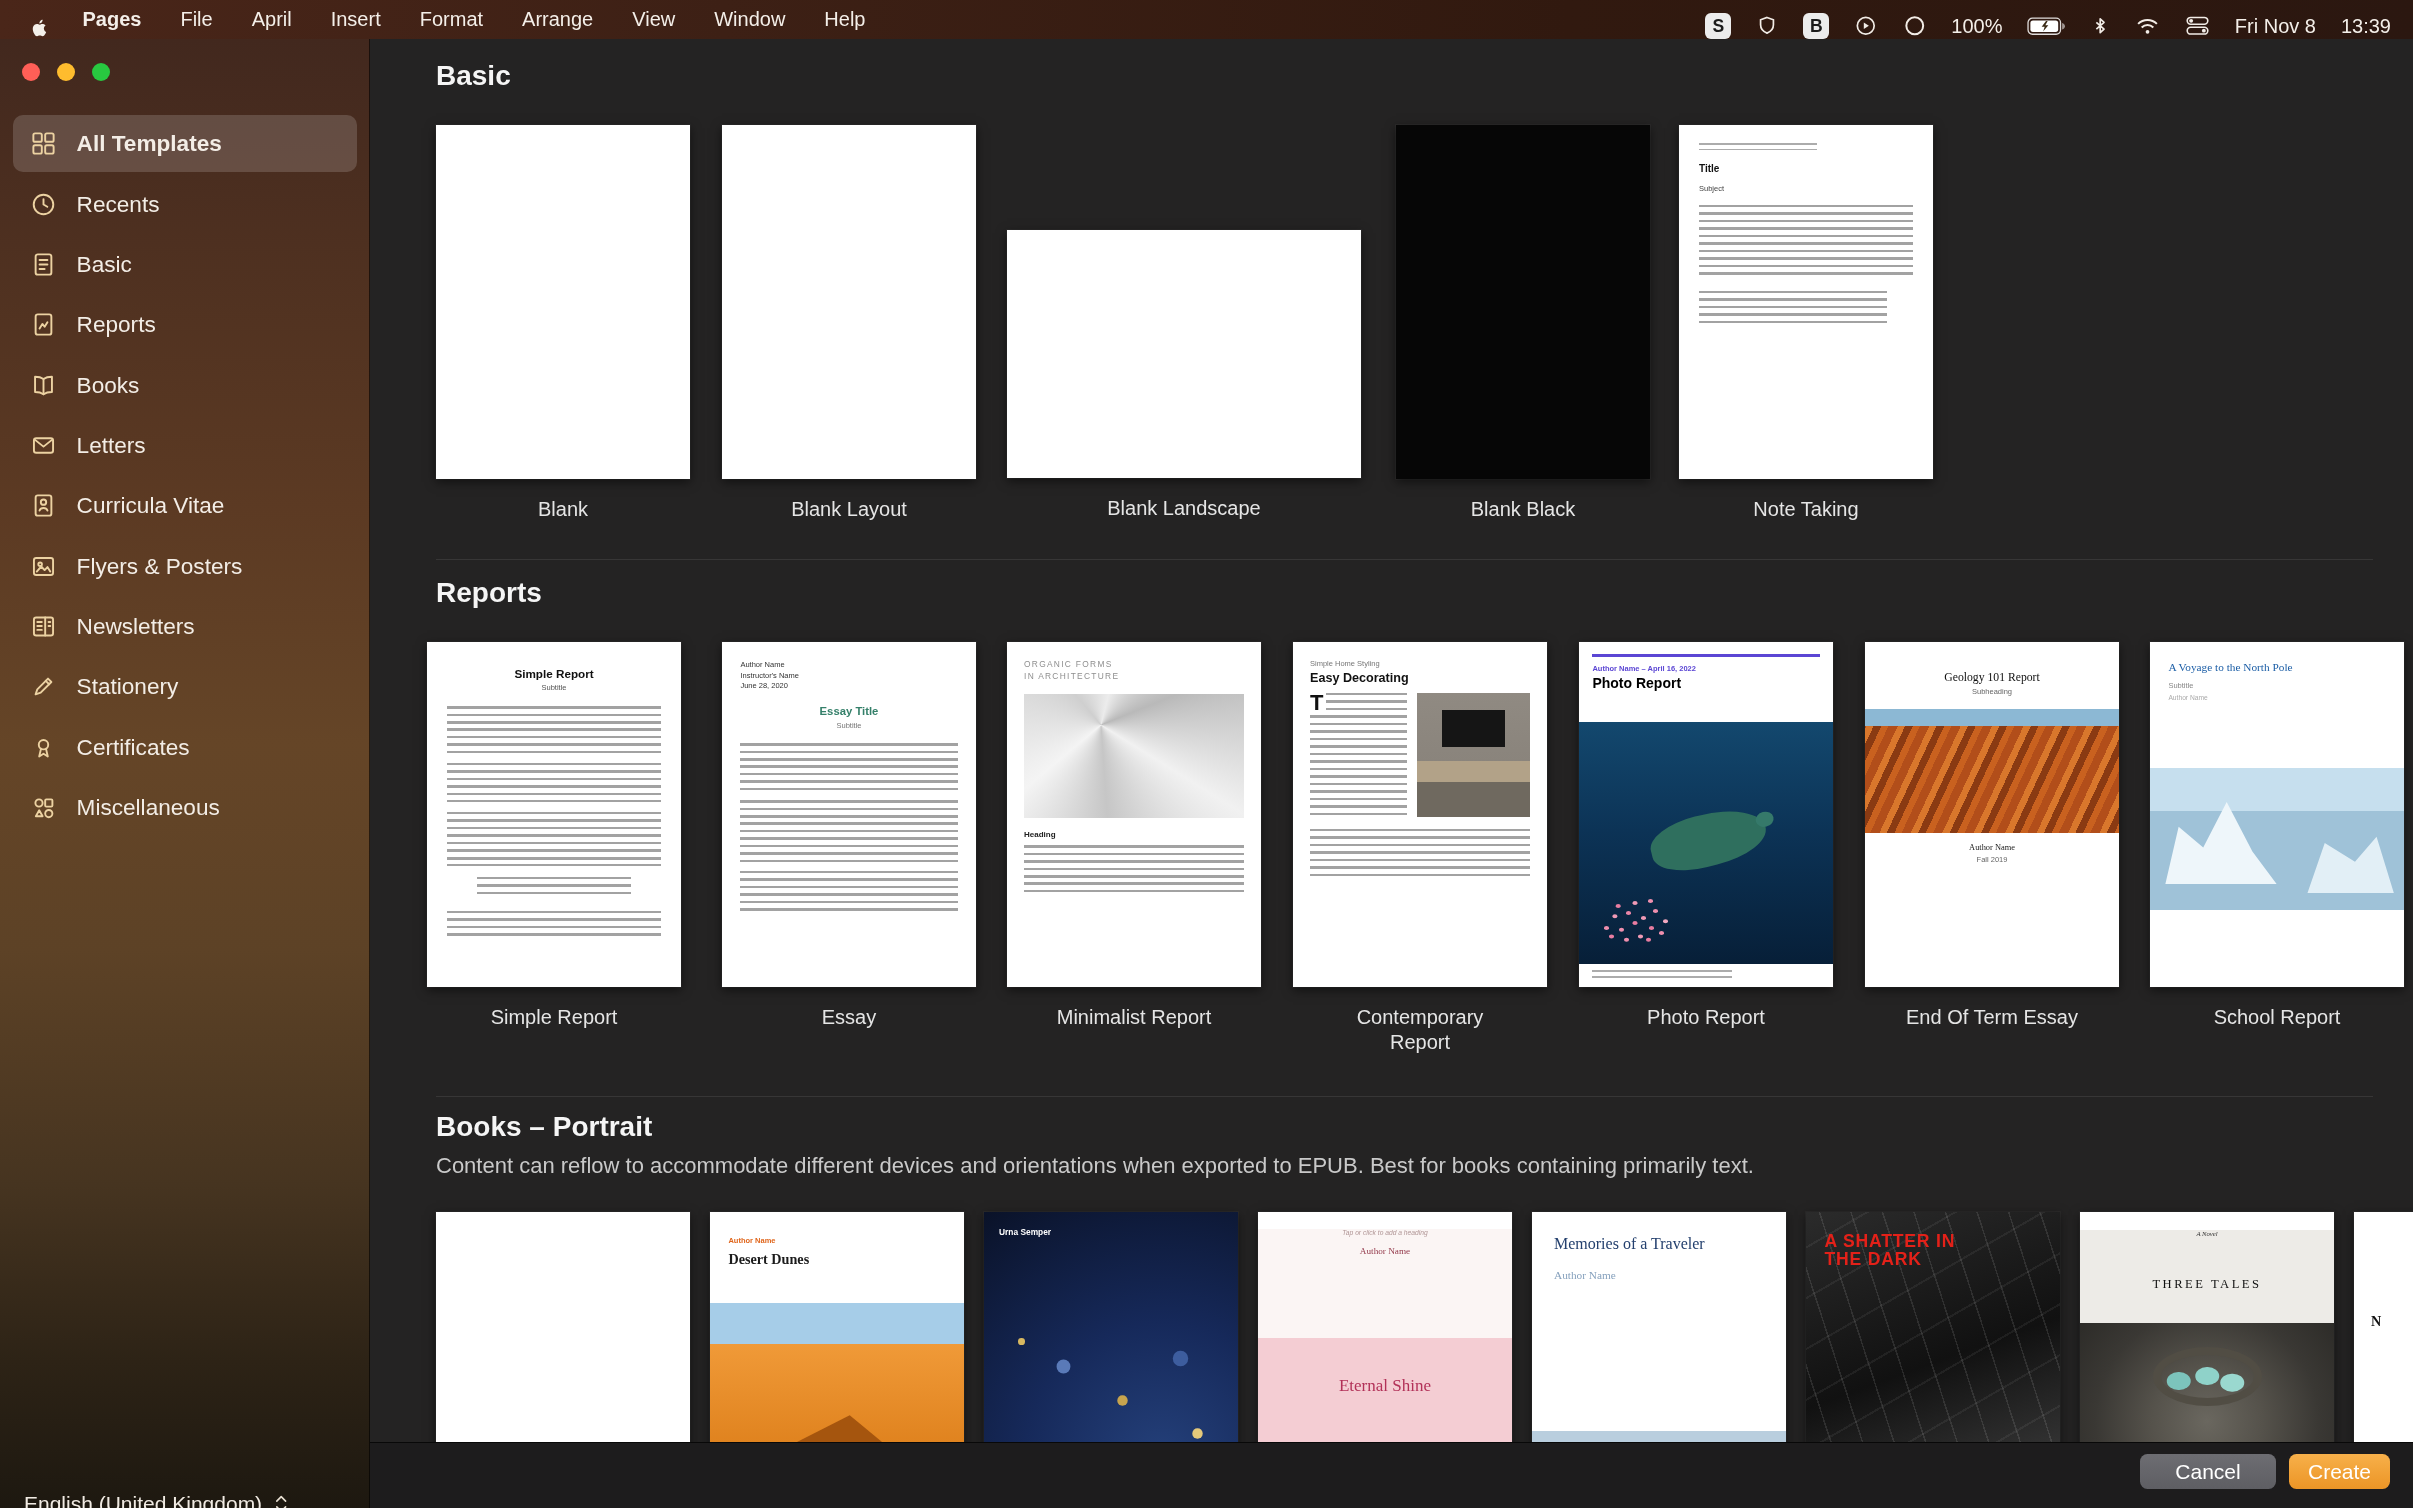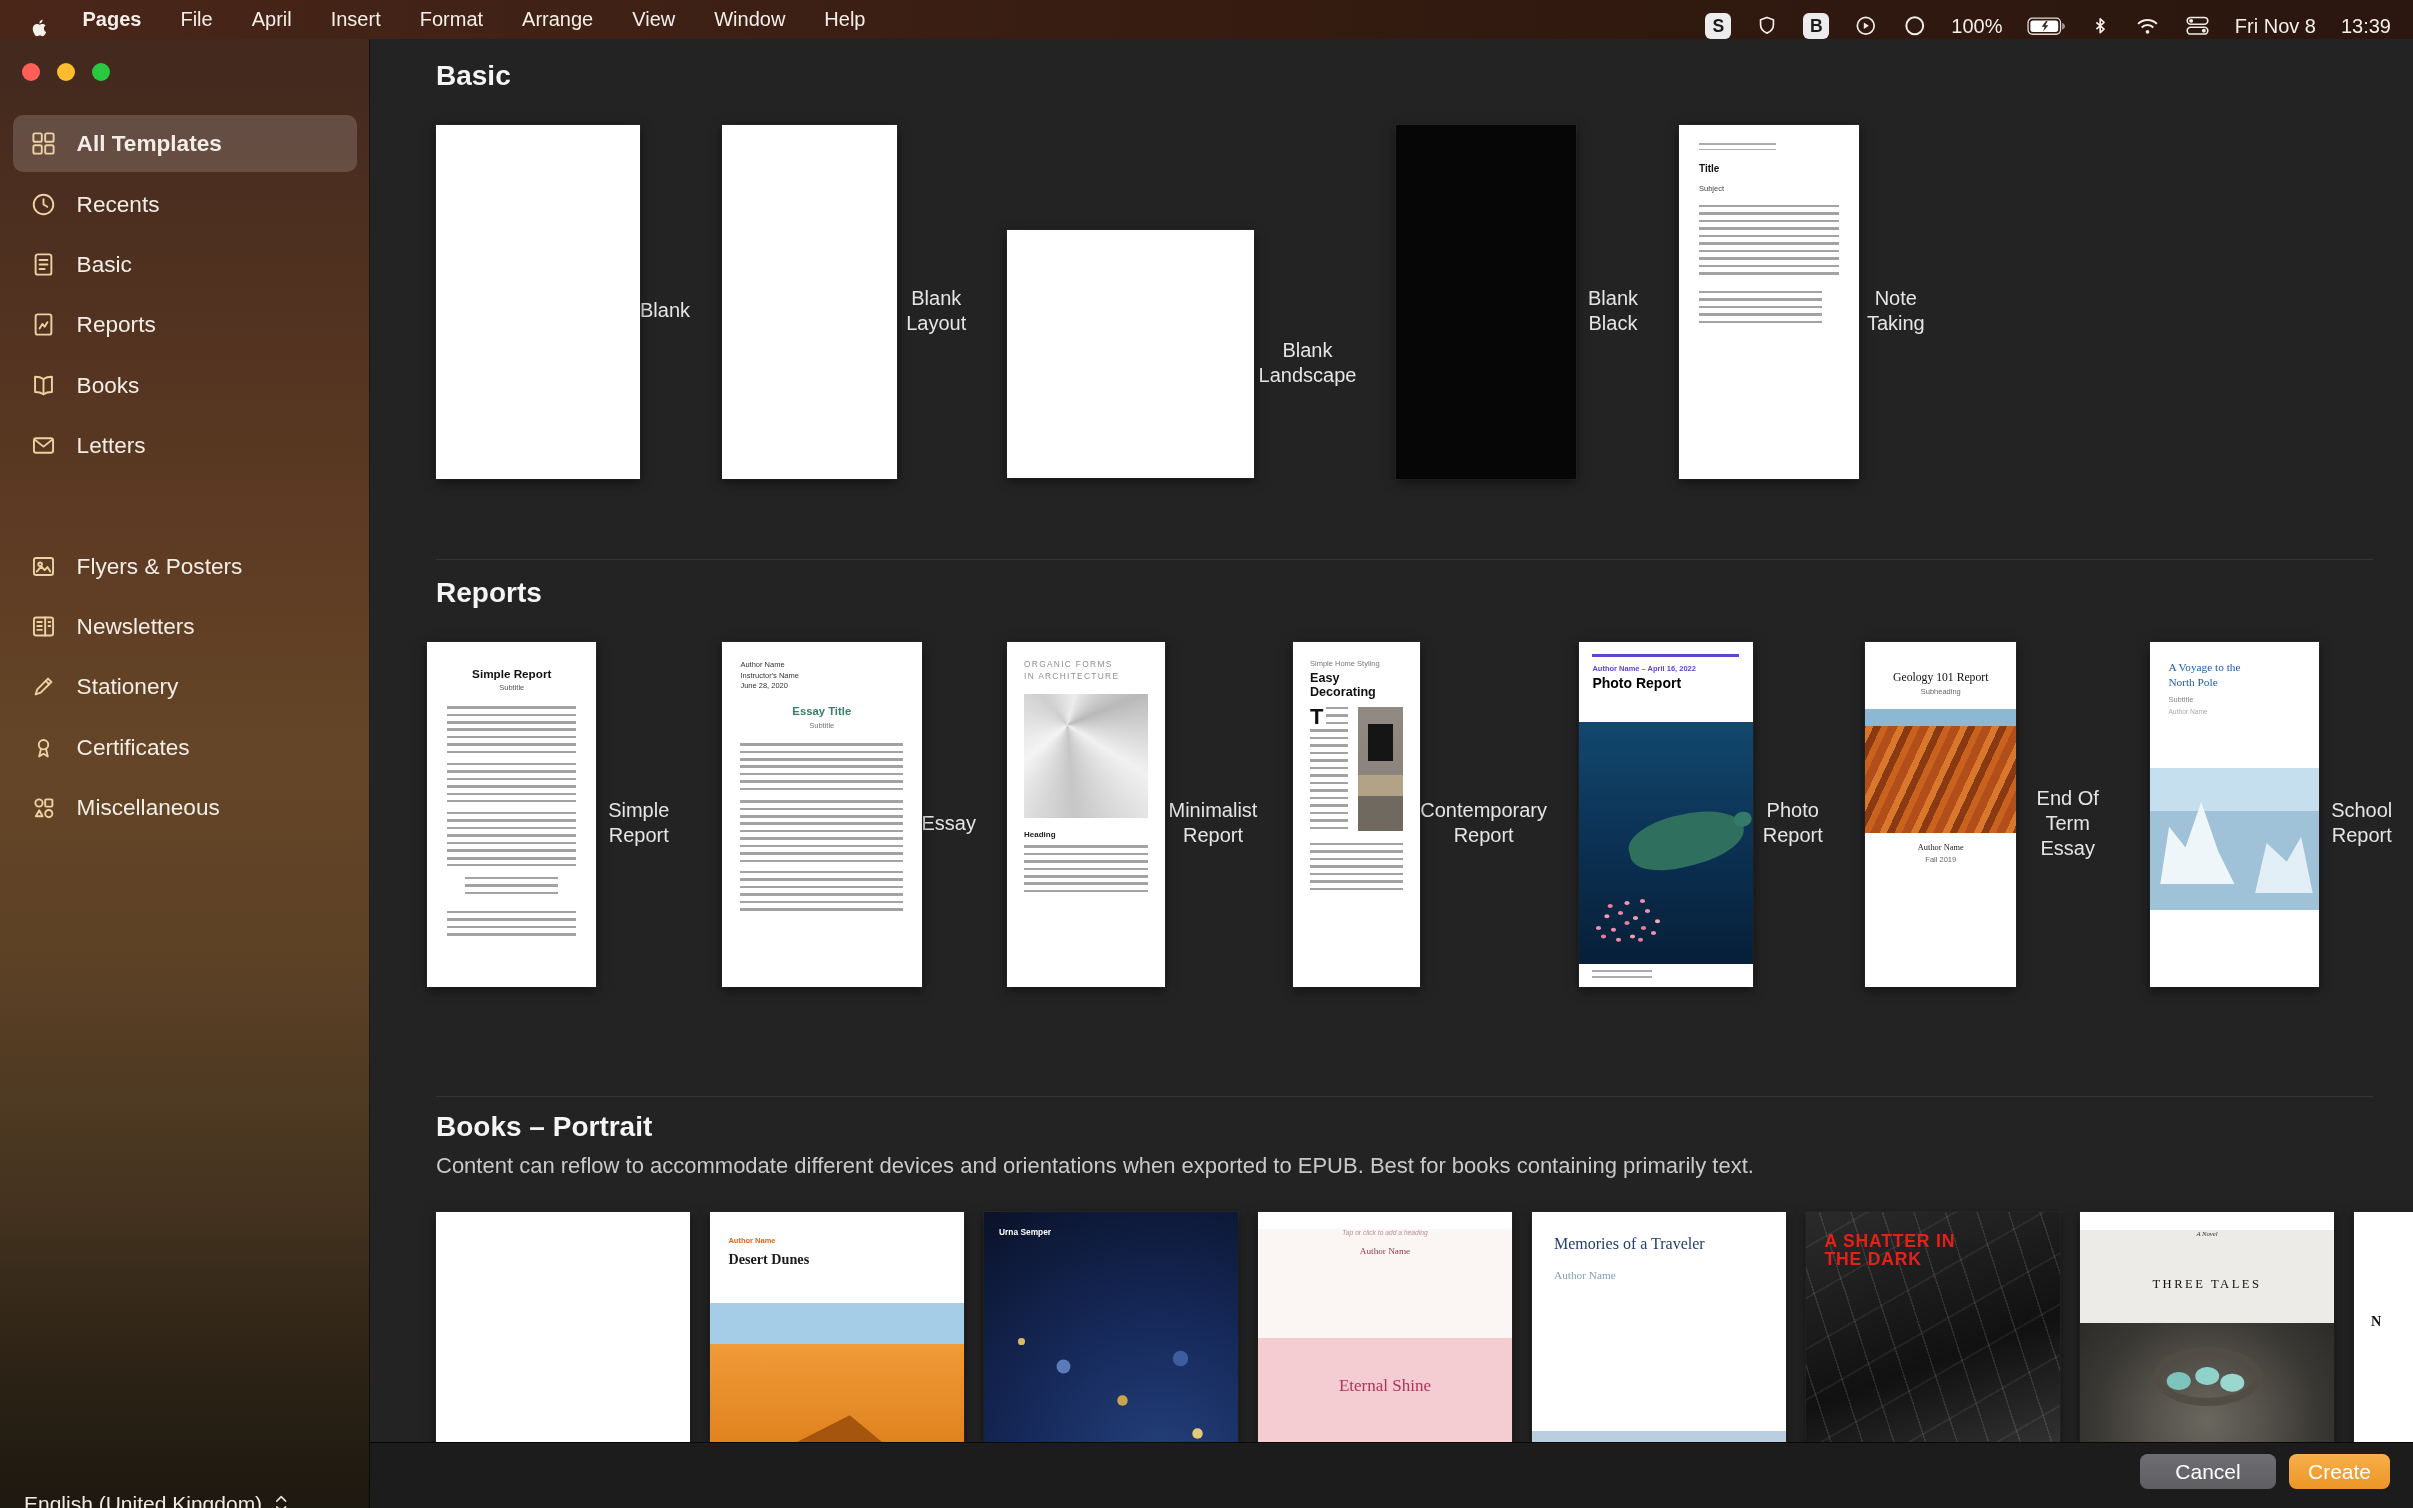--- a/index.html
+++ b/index.html
@@ -31,21 +31,21 @@
   .sb-ic svg{width:27px;height:27px;stroke:#ecd2a2;fill:none;stroke-width:1.7;stroke-linecap:round;stroke-linejoin:round}
   .lang{position:absolute;left:24px;top:1453px;display:flex;align-items:center;gap:10px;color:#f1ebe3;font-size:21px}
   .lang svg{width:18.4px;height:22px;stroke:#e8dfd2;fill:none;stroke-width:2.2;stroke-linecap:round;stroke-linejoin:round}
 
   
   .main-bg{position:absolute;left:370px;top:39px;width:2044px;height:1470px;background:#242323;z-index:1}
   .h1{position:absolute;font-size:28px;font-weight:700;color:#f5f5f5;z-index:5}
   .sub{position:absolute;font-size:22px;color:#c9c9c9;z-index:5}
   .sep{position:absolute;left:436px;width:1937px;height:0.8px;background:rgba(255,255,255,.09);z-index:5}
 
-  .card{position:absolute;display:flex;flex-direction:row;align-items:center;z-index:5}
+  .card{position:absolute;display:flex;flex-direction:column;align-items:center;z-index:5}
   .thumb{position:relative;width:100%;background:#fff;overflow:hidden;
     box-shadow:0 2.5px 10px rgba(0,0,0,.55),0 0 0 0.8px rgba(255,255,255,.05)}
   .caption{margin-top:17.6px;font-size:20px;color:#e5e5e5;line-height:25px;text-align:center}
 
   
   .tx{background-image:repeating-linear-gradient(180deg,rgba(70,70,70,.5) 0 2.5px,transparent 2.5px 7.5px)}
   .tx-sm{background-image:repeating-linear-gradient(180deg,rgba(70,70,70,.45) 0 1.7px,transparent 1.7px 5.9px)}
   .c{text-align:center}
   .serif{font-family:"Liberation Serif",serif}
 
@@ -266,20 +266,30 @@
     </div>
     <div class="sb-item" style="top:318px">
       <span class="sb-ic">
           <svg viewBox="0 0 24 24">
             <path d="M12 6.2C10 4.8 7.3 4.2 4.5 4.2v13.6c2.8 0 5.5.6 7.5 2 2-1.4 4.7-2 7.5-2V4.2c-2.8 0-5.5.6-7.5 2z"></path>
             <path d="M12 6.2v13.6"></path>
           </svg>
         </span>
       <span>Books</span>
     </div>
+    <div class="sb-item" style="top:438px">
+      <span class="sb-ic">
+          <svg viewBox="0 0 24 24">
+            <rect x="5" y="3" width="14" height="18" rx="2"></rect>
+            <circle cx="12" cy="9" r="2.4"></circle>
+            <path d="M8.5 16.5c.8-3 6.2-3 7 0"></path>
+          </svg>
+        </span>
+      <span>Curricula Vitae</span>
+    </div>
     <div class="sb-item" style="top:499px">
       <span class="sb-ic">
           <svg viewBox="0 0 24 24">
             <rect x="3.5" y="4.5" width="17" height="15" rx="2"></rect>
             <circle cx="9" cy="10" r="1.6"></circle>
             <path d="M6 16.5l4-4.5 3 3.2 2.5-2.7 2.5 4"></path>
           </svg>
         </span>
       <span>Flyers &amp; Posters</span>
     </div>

